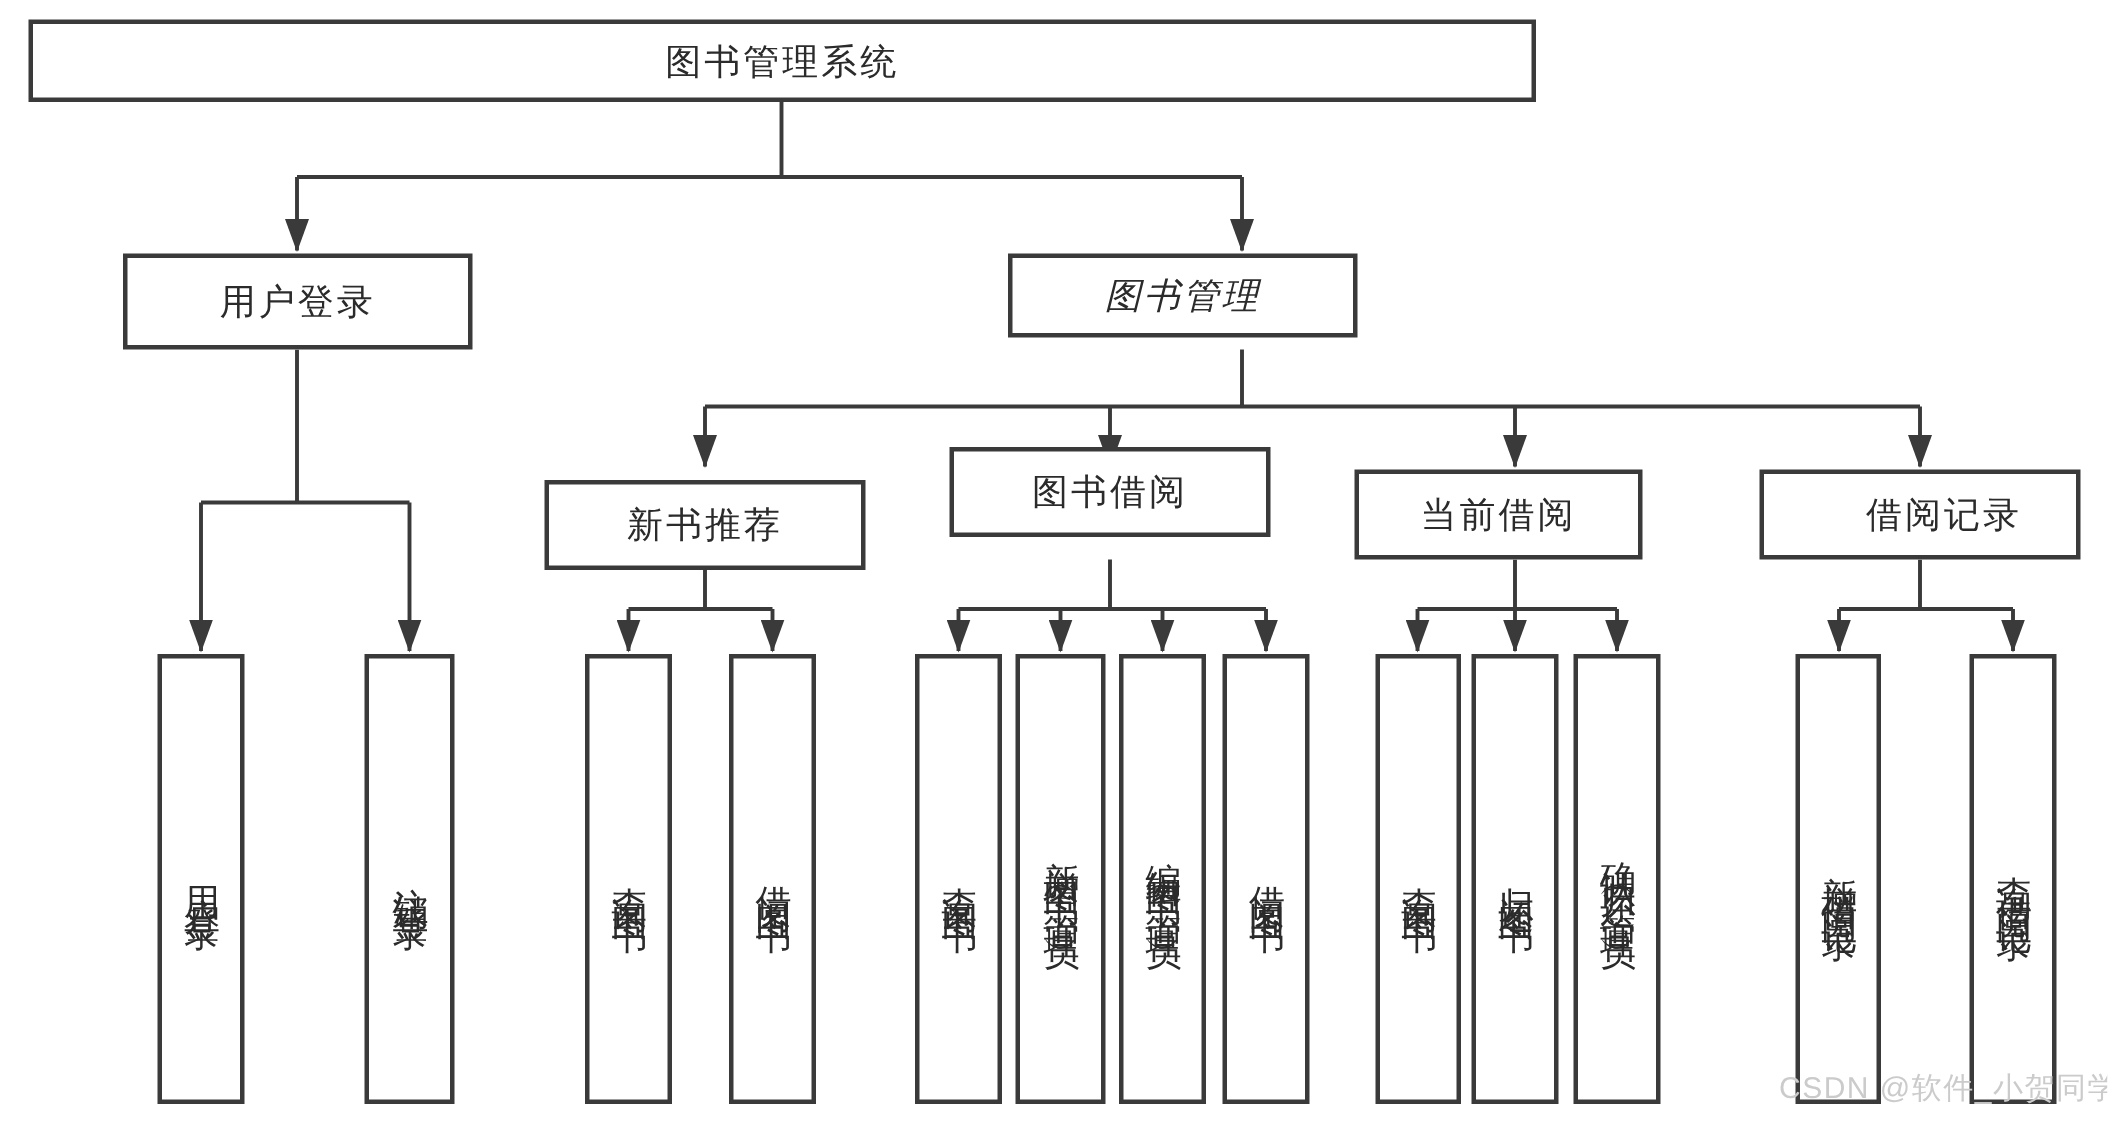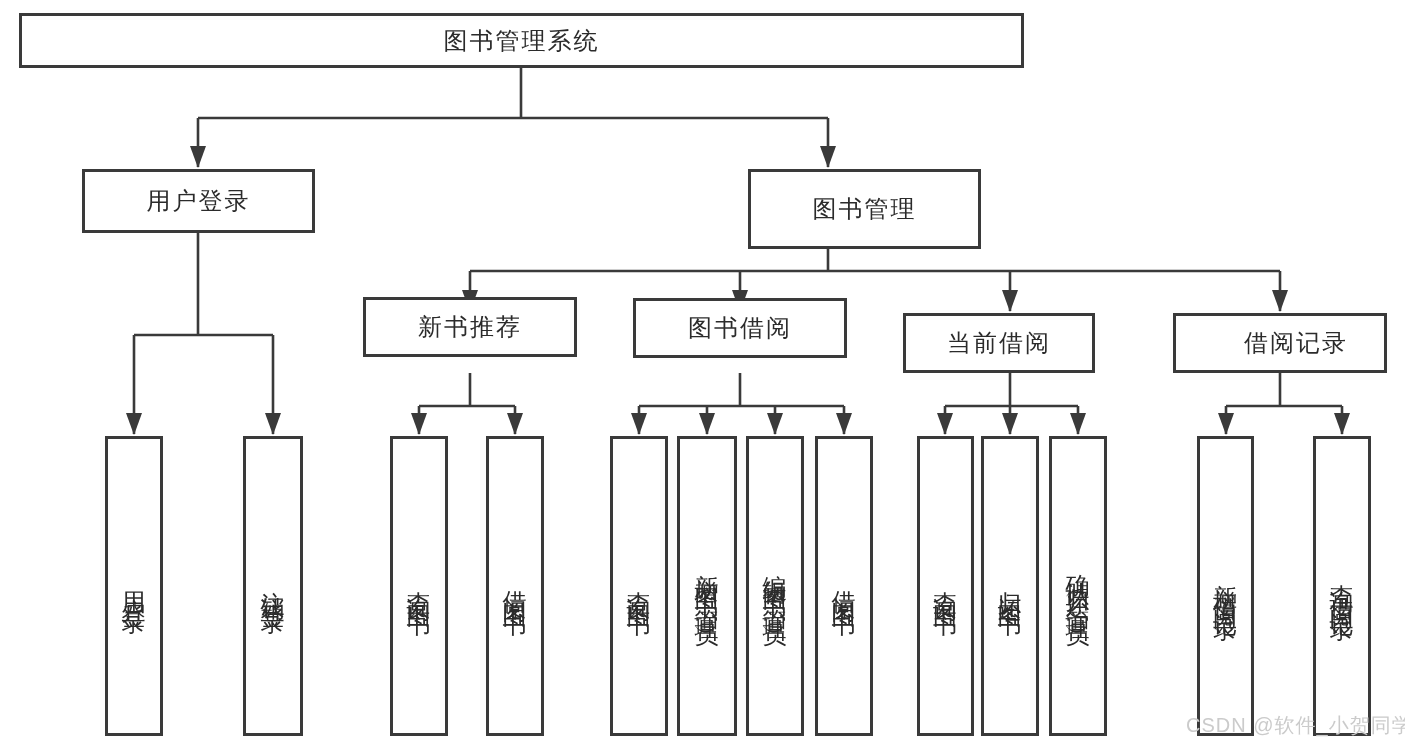--- a/index.html
+++ b/index.html
@@ -72,23 +72,23 @@
     <g>
       <path class="wire" d="M1280,373 V406 M1226,406 H1342"></path>
       <path class="wire" d="M1226,406 V434" marker-end="url(#arw)"></path>
       <path class="wire" d="M1342,406 V434" marker-end="url(#arw)"></path>
     </g>
   </svg>
 
   <div class="node" style="left:19px;top:13px;width:1005px;height:55px;">图书管理系统</div>
 
   <div class="node" style="left:82px;top:169px;width:233px;height:64px;">用户登录</div>
-  <div class="node" style="left:748px;top:169px;width:233px;height:80px;">图书管理</div>
+  <div class="node" style="left:672px;top:169px;width:233px;height:56px;font-style:italic;">图书管理</div>
 
-  <div class="node" style="left:363px;top:297px;width:214px;height:60px;">新书推荐</div>
+  <div class="node" style="left:363px;top:320px;width:214px;height:60px;">新书推荐</div>
   <div class="node" style="left:633px;top:298px;width:214px;height:60px;">图书借阅</div>
   <div class="node" style="left:903px;top:313px;width:192px;height:60px;">当前借阅</div>
   <div class="node" style="left:1173px;top:313px;width:214px;height:60px;padding-left:32px;">借阅记录</div>
 
   <div class="node leaf" style="left:105px;top:436px;width:58px;height:300px;">
     <span>用户登录</span>
   </div>
   <div class="node leaf" style="left:243px;top:436px;width:60px;height:300px;">
     <span>注销登录</span>
   </div>

